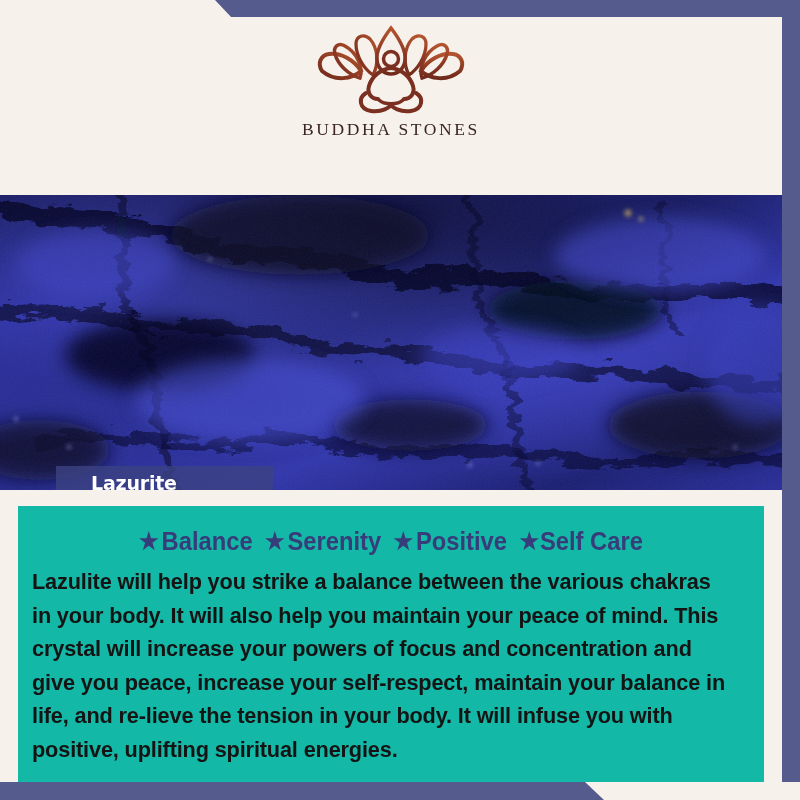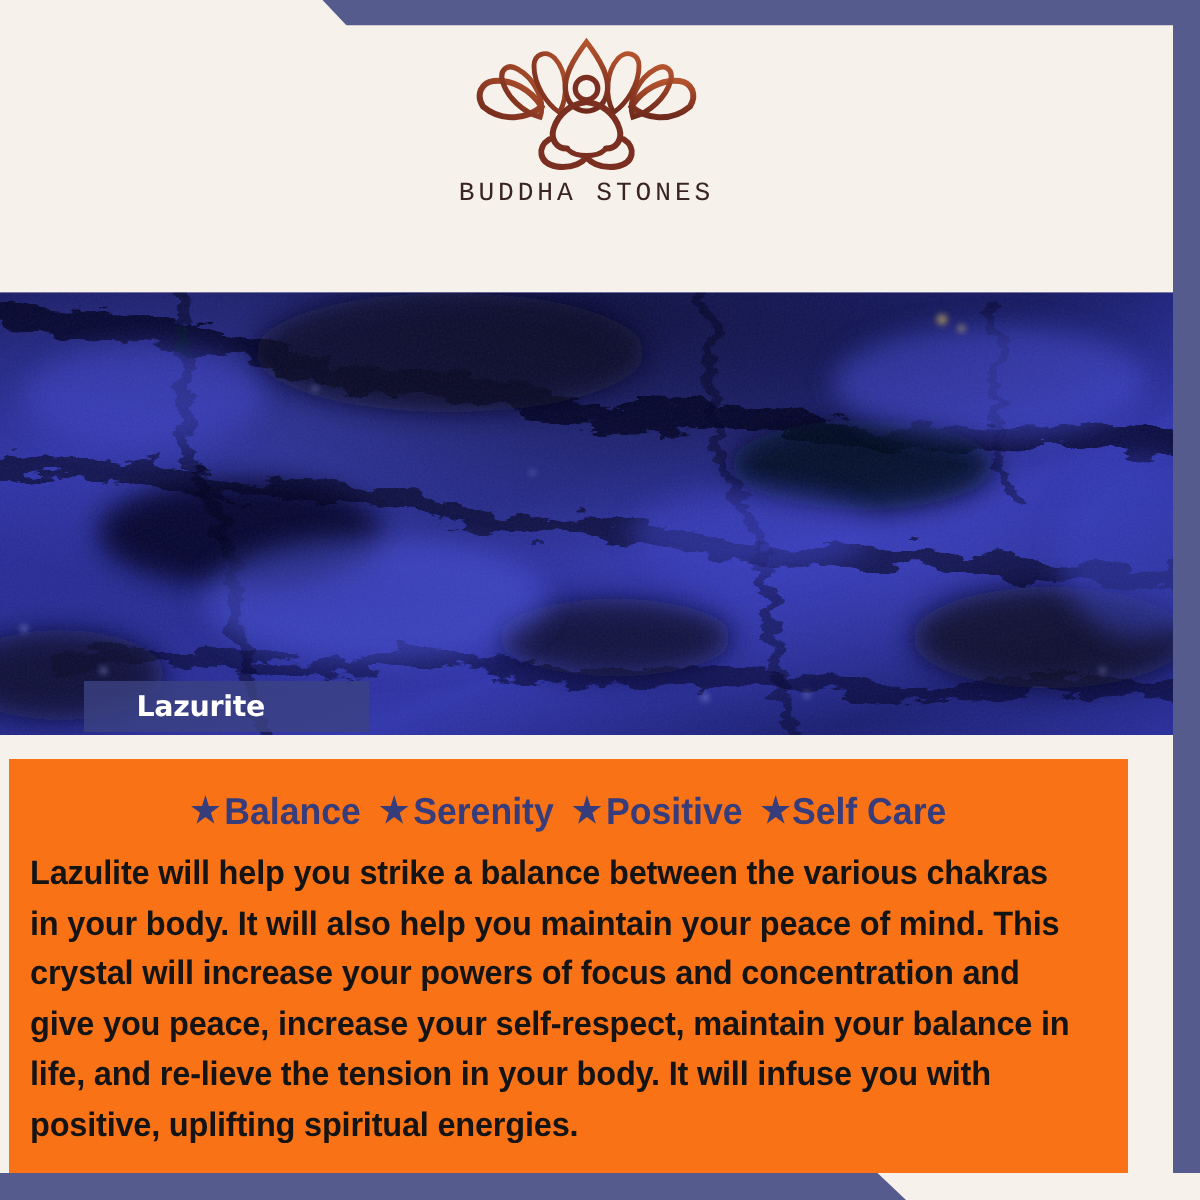--- a/index.html
+++ b/index.html
@@ -73,21 +73,21 @@
     width: 230px;
     text-align: center;
   }
   .logo-mark {
     width: 170px;
     height: 95px;
     margin: 0 auto;
     display: block;
   }
   .logo-text {
-    font-family: Liberation Mono, monospace;
+    font-family: Liberation Serif, serif;
     font-size: 17.5px;
     letter-spacing: 2.6px;
     color: #3a2520;
     margin-top: 1px;
     white-space: nowrap;
   }
 
   
   .title-band {
     position: absolute;
@@ -117,44 +117,44 @@
     width: 782px; height: 295px;
     overflow: hidden;
     background: #1b1f6e;
   }
   .stone-photo svg { display: block; }
 
   
   .stone-caption {
     position: absolute;
     left: 56px;
-    top: 259px;
-    width: 190px;
+    top: 271px;
+    width: 217px;
     height: 34px;
     background: rgba(60, 66, 130, 0.80);
     display: flex;
     align-items: center;
   }
   .stone-caption-label {
     color: #ffffff;
     font-family: "DejaVu Sans", sans-serif;
     font-weight: bold;
     font-size: 19px;
     padding-left: 35px;
     letter-spacing: -0.2px;
   }
 
   
   .content {
     position: absolute;
-    left: 6px;
+    left: 18px;
     top: 489px;
     width: 746px;
     height: 276px;
-    background: #f97316;
+    background: #14b8a6;
   }
   .keywords {
     margin-top: 21px;
     text-align: center;
     color: #373c7a;
     font-family: "Liberation Sans Narrow", "Liberation Sans", sans-serif;
     font-weight: bold;
     font-size: 25px;
     white-space: nowrap;
     transform: scaleX(0.95);

